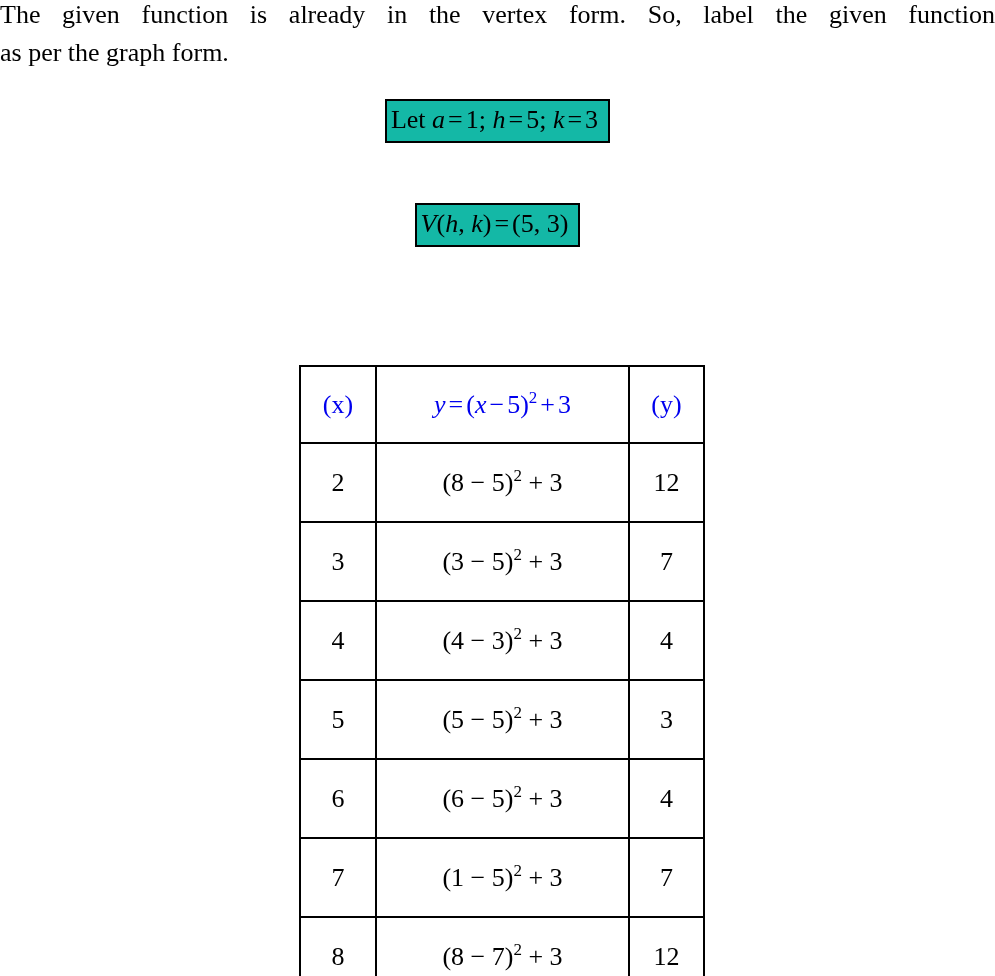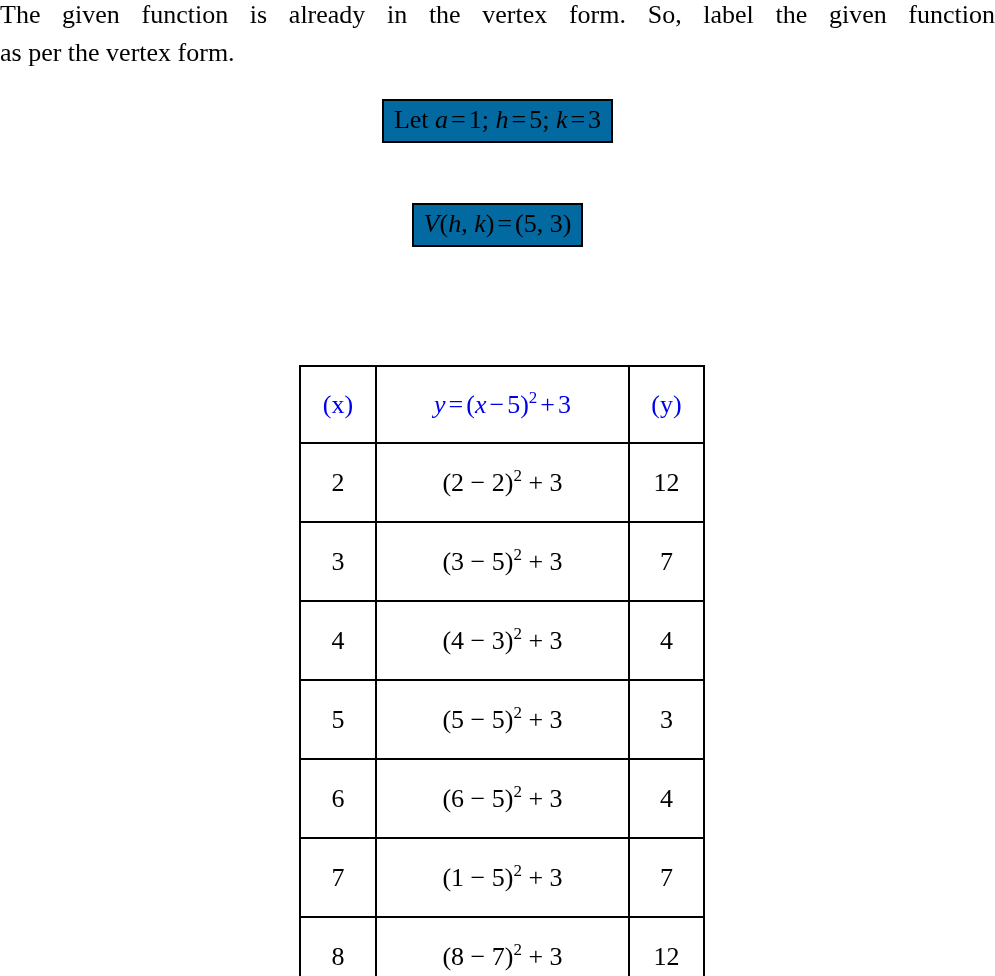--- a/index.html
+++ b/index.html
@@ -50,25 +50,25 @@
   
   .boxwrap {
     position: absolute;
     left: 0;
     width: 995px;
     text-align: center;
   }
   .eqbox {
     display: inline-block;
     border: 2px solid #000000;
-    padding: 3px 10px 5px 10px;
+    padding: 3px 10px 5px 4px;
     font-size: 26px;
     line-height: 32px;
     white-space: nowrap;
-    background: #0369a1;
+    background: #14b8a6;
   }
   .eqbox .mi { font-style: italic; }
   .op { padding: 0 3px; }
 
   
   .pts-table {
     position: absolute;
     left: 299px;
     top: 365px;
     border-collapse: collapse;
@@ -101,21 +101,21 @@
     line-height: 0;
   }
 </style>
 </head>
 <body>
 
 <div class="page">
 
   <div class="para" style="top:-4px;">
     <span class="line justified">The given function is already in the vertex form.  So, label the given function</span>
-    <span class="line">as per the vertex form.</span>
+    <span class="line">as per the graph form.</span>
   </div>
 
   <div class="boxwrap" style="top:99px;">
     <span class="eqbox">
       <span>Let</span>
       <span class="mi">a</span><span class="op">=</span><span>1;</span>
       <span class="mi">h</span><span class="op">=</span><span>5;</span>
       <span class="mi">k</span><span class="op">=</span><span>3</span>
     </span>
   </div>
@@ -134,21 +134,21 @@
         <th class="col-x">(x)</th>
         <th class="col-f">
           <span class="mi">y</span><span class="op">=</span><span>(</span><span class="mi">x</span><span class="op">−</span><span>5</span><span>)</span><sup class="exp">2</sup><span class="op">+</span><span>3</span>
         </th>
         <th class="col-y">(y)</th>
       </tr>
     </thead>
     <tbody>
       <tr>
         <td class="col-x">2</td>
-        <td class="col-f"><span>(2 − 2)</span><sup class="exp">2</sup> <span>+ 3</span></td>
+        <td class="col-f"><span>(8 − 5)</span><sup class="exp">2</sup> <span>+ 3</span></td>
         <td class="col-y">12</td>
       </tr>
       <tr>
         <td class="col-x">3</td>
         <td class="col-f"><span>(3 − 5)</span><sup class="exp">2</sup> <span>+ 3</span></td>
         <td class="col-y">7</td>
       </tr>
       <tr>
         <td class="col-x">4</td>
         <td class="col-f"><span>(4 − 3)</span><sup class="exp">2</sup> <span>+ 3</span></td>

